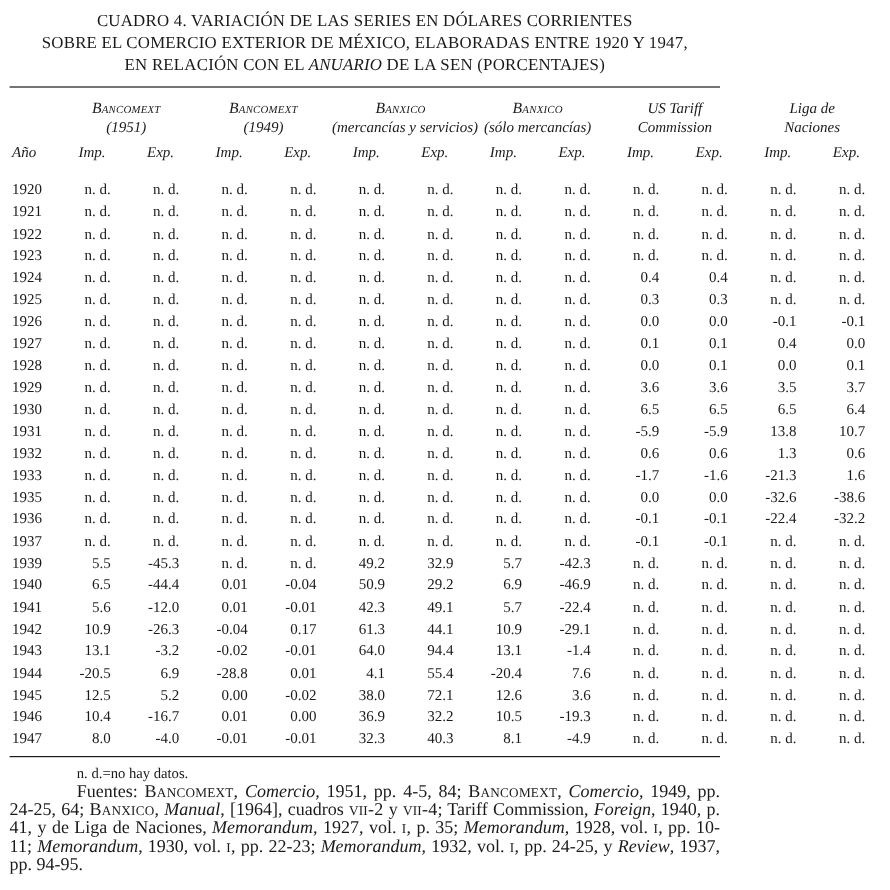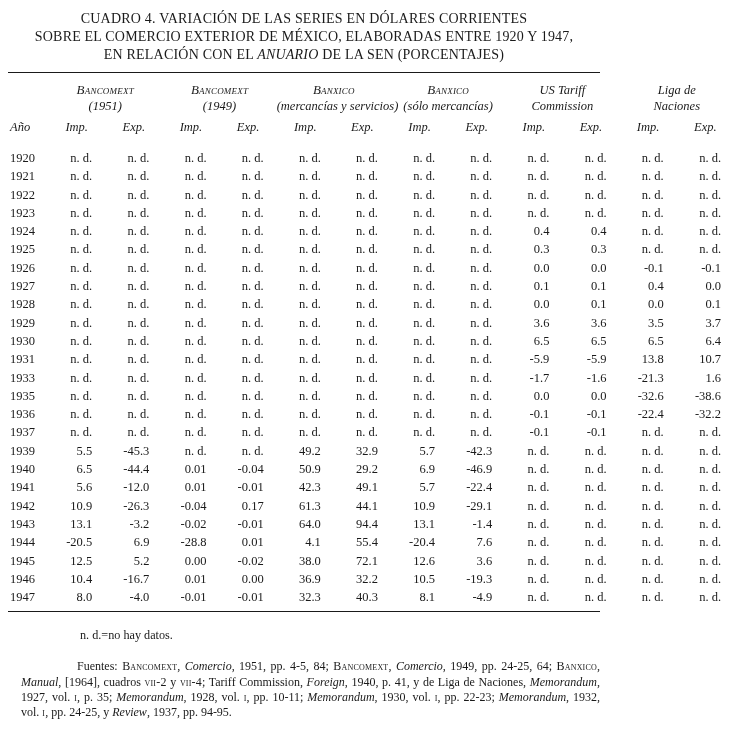--- a/index.html
+++ b/index.html
@@ -36,23 +36,23 @@
 
   tbody td {
     font-size: 12.5px; height: 18.3px; line-height: 18.3px;
     text-align: right; padding: 0 13px 0 0;
     white-space: nowrap;
   }
   tbody td.year { text-align: left; padding: 0 0 0 2px; }
 
   
   .footnotes { margin: 6px 0 0 0; }
-  .fn-nd { font-size: 12.2px; line-height: 15px; margin: 16px; text-indent: 56px; }
+  .fn-nd { font-size: 12.2px; line-height: 15px; margin: 0; text-indent: 56px; }
   .fuentes {
-    font-size: 12px; line-height: 15.3px; margin: 1px 0 0 13px;
+    font-size: 15px; line-height: 15.3px; margin: 1px 0 0 0;
     text-indent: 56px; text-align: justify;
   }
   .fuentes .sc { letter-spacing: 0.2px; }
 </style>
 </head>
 <body>
 
 <div class="page">
 
   <div class="title">
@@ -279,20 +279,35 @@
             <td>n. d.</td>
             <td>n. d.</td>
             <td>n. d.</td>
             <td>n. d.</td>
             <td>-5.9</td>
             <td>-5.9</td>
             <td>13.8</td>
             <td>10.7</td>
           </tr>
           <tr>
+            <td class="year">1932</td>
+            <td>n. d.</td>
+            <td>n. d.</td>
+            <td>n. d.</td>
+            <td>n. d.</td>
+            <td>n. d.</td>
+            <td>n. d.</td>
+            <td>n. d.</td>
+            <td>n. d.</td>
+            <td>0.6</td>
+            <td>0.6</td>
+            <td>1.3</td>
+            <td>0.6</td>
+          </tr>
+          <tr>
             <td class="year">1933</td>
             <td>n. d.</td>
             <td>n. d.</td>
             <td>n. d.</td>
             <td>n. d.</td>
             <td>n. d.</td>
             <td>n. d.</td>
             <td>n. d.</td>
             <td>n. d.</td>
             <td>-1.7</td>

